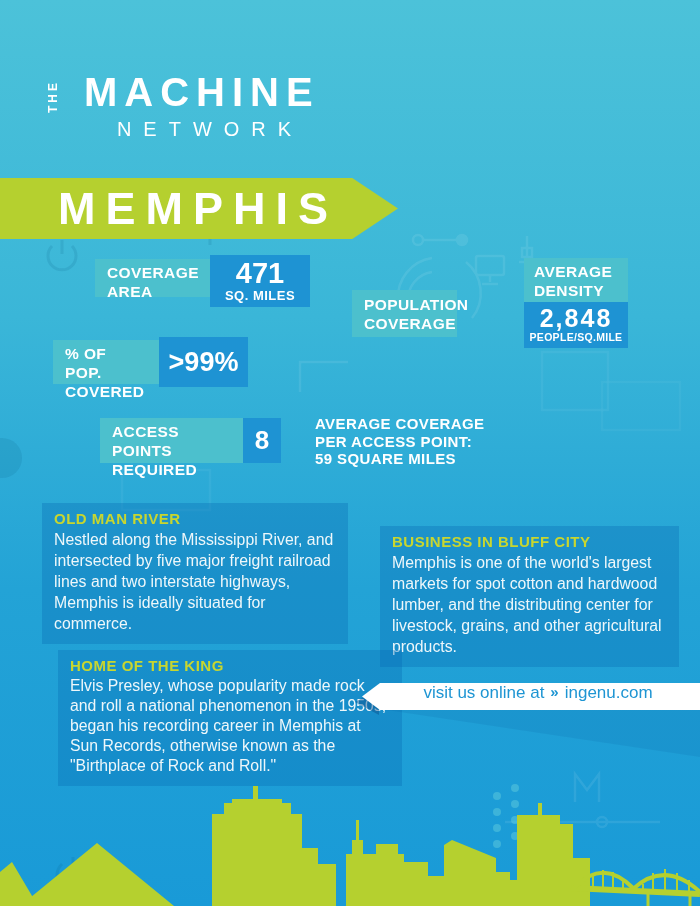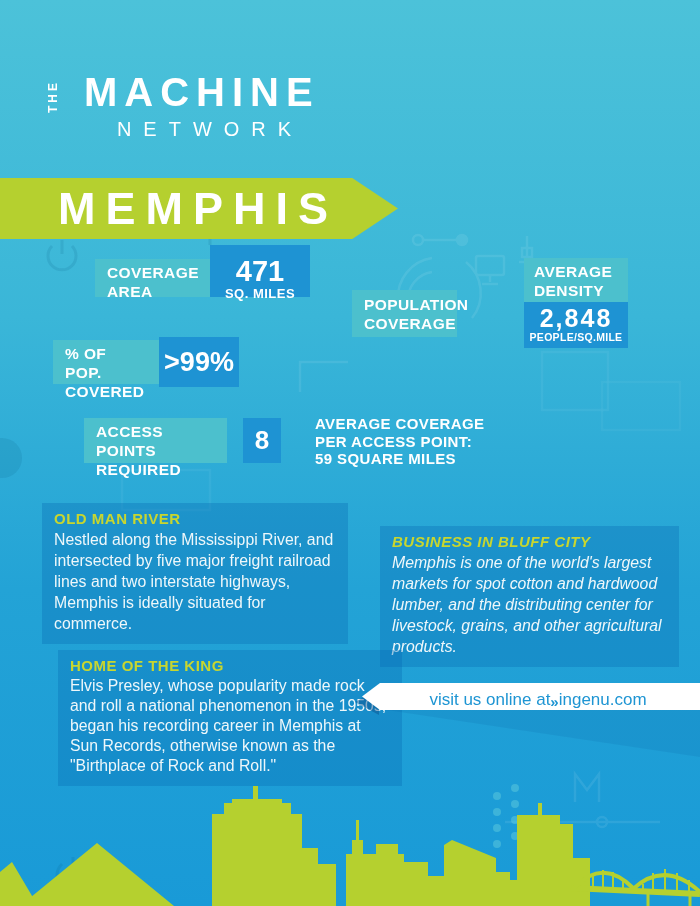--- a/index.html
+++ b/index.html
@@ -38,68 +38,68 @@
     color:#fff; font-size:45px; font-weight:bold; letter-spacing:10px;
     line-height:61px; padding-left:58px;
   }
 
   
   .teal-box { position:absolute; background:#4cc0cd; color:#fff; font-weight:bold; }
   .blue-box { position:absolute; background:#1e93d3; color:#fff; font-weight:bold; text-align:center; }
   .stat-label { font-size:15.5px; line-height:19px; letter-spacing:.4px; }
 
   .cov-label { left:95px; top:259px; width:115px; height:38px; padding:4px 0 0 12px; }
-  .cov-value { left:210px; top:245px; width:100px; height:52px; padding-top:11px; }
+  .cov-value { left:210px; top:255px; width:100px; height:52px; padding-top:3px; }
   .cov-value .big { font-size:29px; line-height:30px; }
   .cov-value .unit { font-size:13px; letter-spacing:.5px; }
 
   .pop-label { left:352px; top:290px; width:105px; height:47px; padding:5px 0 0 12px; }
   .pop-value { left:352px; top:337px; width:128px; height:40px; font-size:26px; line-height:40px; }
 
   .den-label { left:524px; top:258px; width:104px; height:44px; padding:4px 0 0 10px; }
   .den-value { left:524px; top:302px; width:104px; height:46px; padding-top:3px; }
   .den-value .big { font-size:25px; line-height:26px; letter-spacing:2px; }
   .den-value .unit { font-size:10.5px; letter-spacing:.3px; }
 
   .pct-label { left:53px; top:340px; width:106px; height:44px; padding:4px 16px 0 12px; }
-  .pct-value { left:159px; top:337px; width:80px; height:50px; font-size:27px; line-height:50px; }
-
-  .ap-label { left:84px; top:418px; width:143px; height:45px; padding:4px 0 0 12px; }
+  .pct-value { left:159px; top:337px; width:89px; height:50px; font-size:27px; line-height:50px; }
+
+  .ap-label { left:100px; top:418px; width:143px; height:45px; padding:4px 0 0 12px; }
   .ap-value { left:243px; top:418px; width:38px; height:45px; font-size:26px; line-height:45px; }
 
   .avg-cov {
     position:absolute; left:315px; top:415px; width:176px; color:#fff;
     font-size:15px; font-weight:bold; line-height:17.5px; letter-spacing:.4px;
   }
 
   
   .fact { position:absolute; background:rgba(9,108,180,0.35); color:#eef7fa; padding:7px 12px 10px 12px;margin-top:16px; }
   .fact h3 { color:#c8d62f; font-size:15px; font-weight:bold; letter-spacing:.5px; margin-bottom:2px; }
   .fact p { font-size:15.8px; line-height:21px; font-weight:400; }
   .fact-river { left:42px; top:487px; width:306px; }
-  .fact-bluff { left:380px; top:510px; width:299px;font-style:italic; }
+  .fact-bluff { left:380px; top:510px; width:299px; }
   .fact-king  { left:58px; top:634px; width:344px; }
   .fact-king p { line-height:20px; }
 
   
   .footer-shadow-tip {
     position:absolute; left:355px; top:689px; width:24px; height:26px;
     background:rgba(10,80,140,0.45);
     clip-path:polygon(0 50%, 100% 0, 100% 100%);
   }
   .footer-shade {
     position:absolute; left:380px; top:709px; width:320px; height:48px;
     background:rgba(0,70,140,0.10);
     clip-path:polygon(0 0, 100% 0, 100% 100%);
   }
   .footer-banner {
     position:absolute; left:362px; top:683px; width:338px; height:27px;
     background:#fff;
     clip-path:polygon(18px 0, 100% 0, 100% 100%, 18px 100%, 0 50%);
-    display:flex; align-items:flex-end; justify-content:center; gap:0;
+    display:flex; align-items:flex-start; justify-content:center; gap:6px;
     color:#1e95d3; font-size:17px; padding-left:14px;
   }
   .footer-banner .sep { font-weight:bold; font-size:15px; }
   .footer-banner .url { font-weight:400; }
 </style>
 </head>
 <body>
 
 <div class="poster">
 

